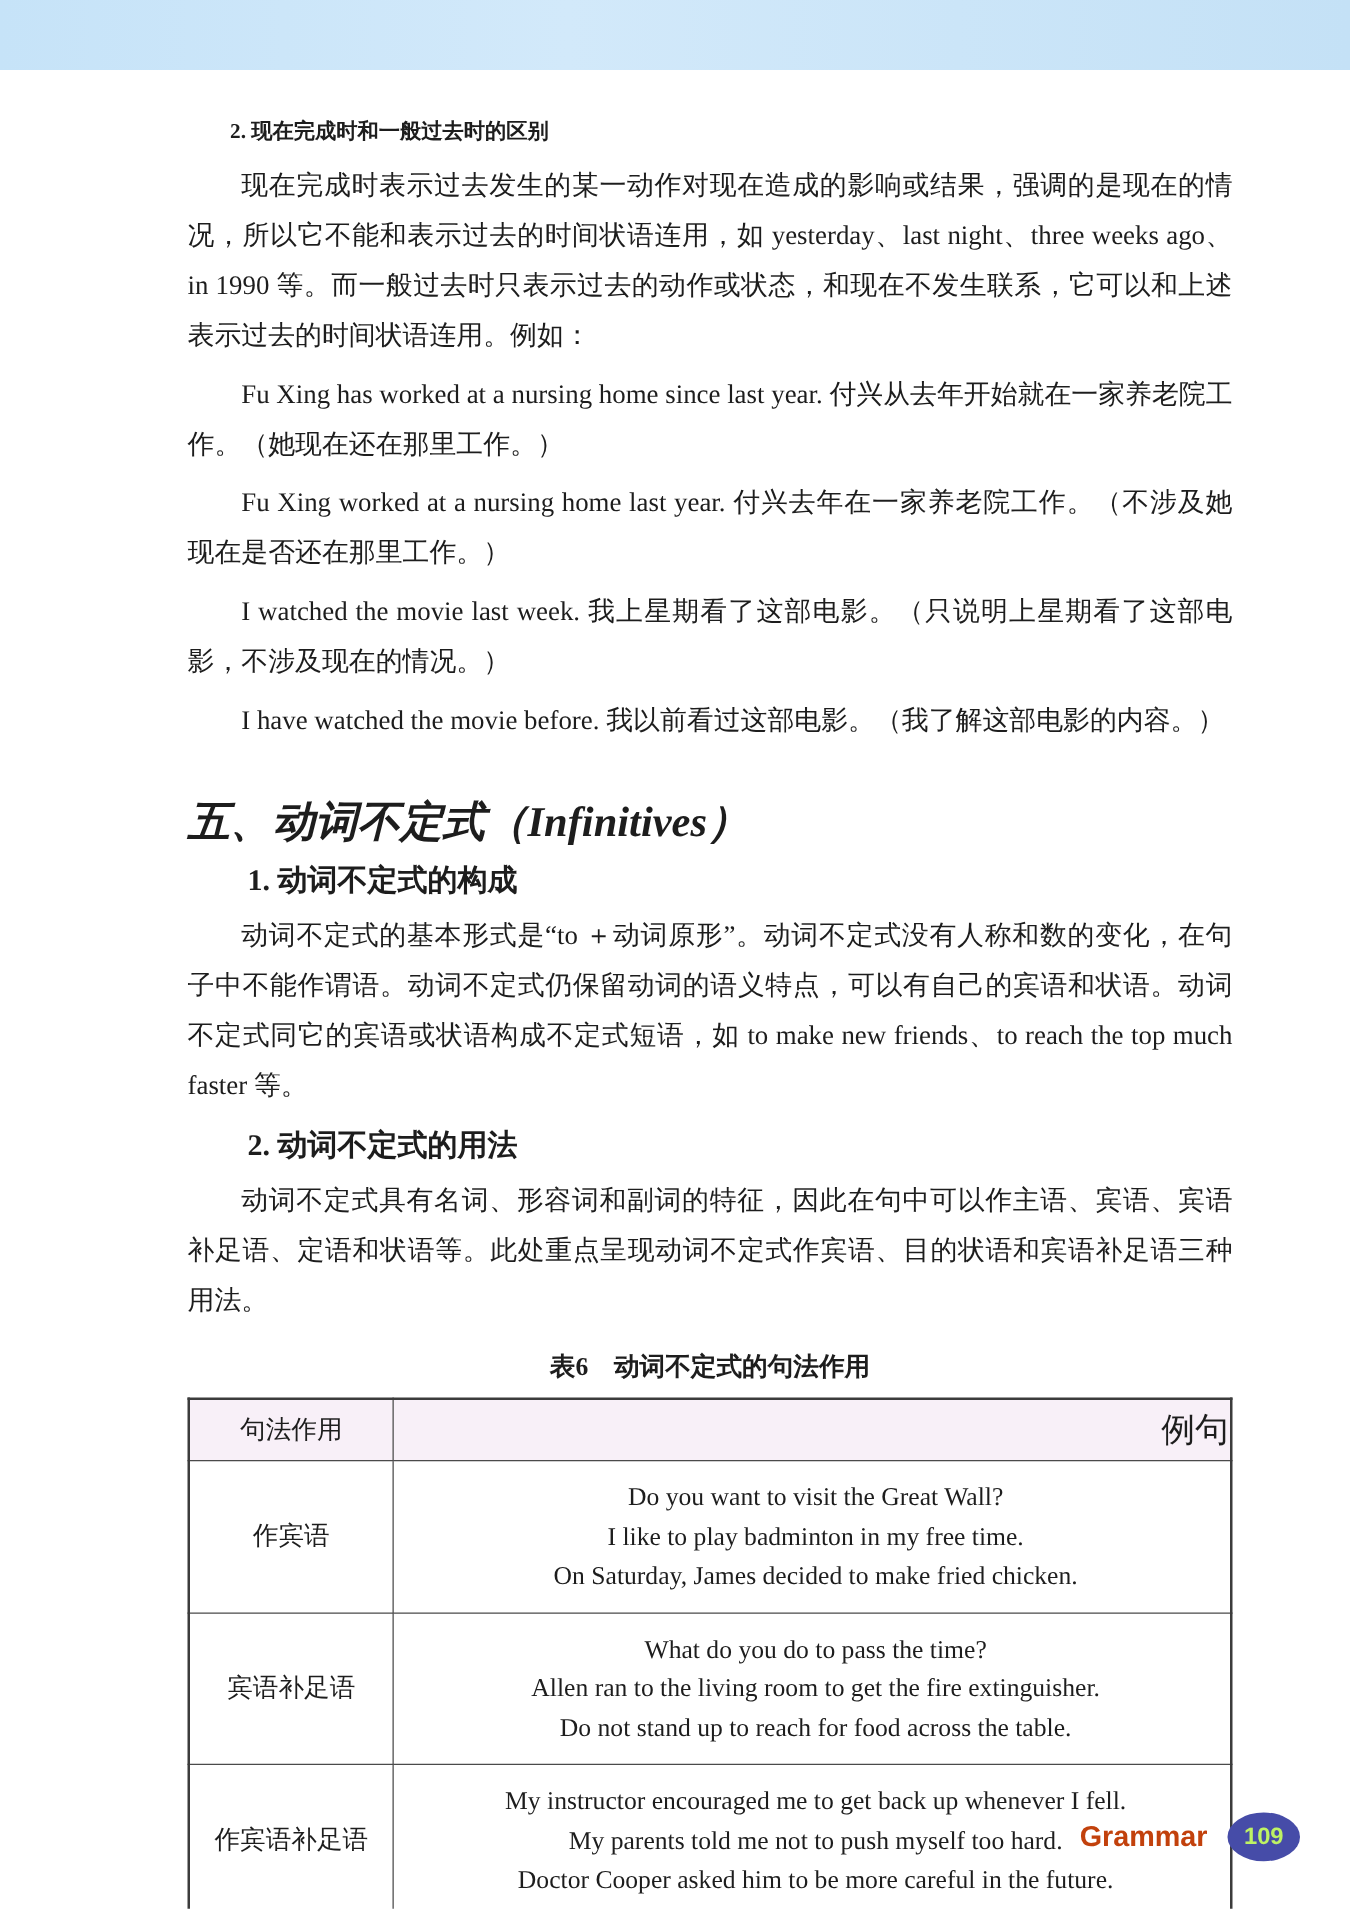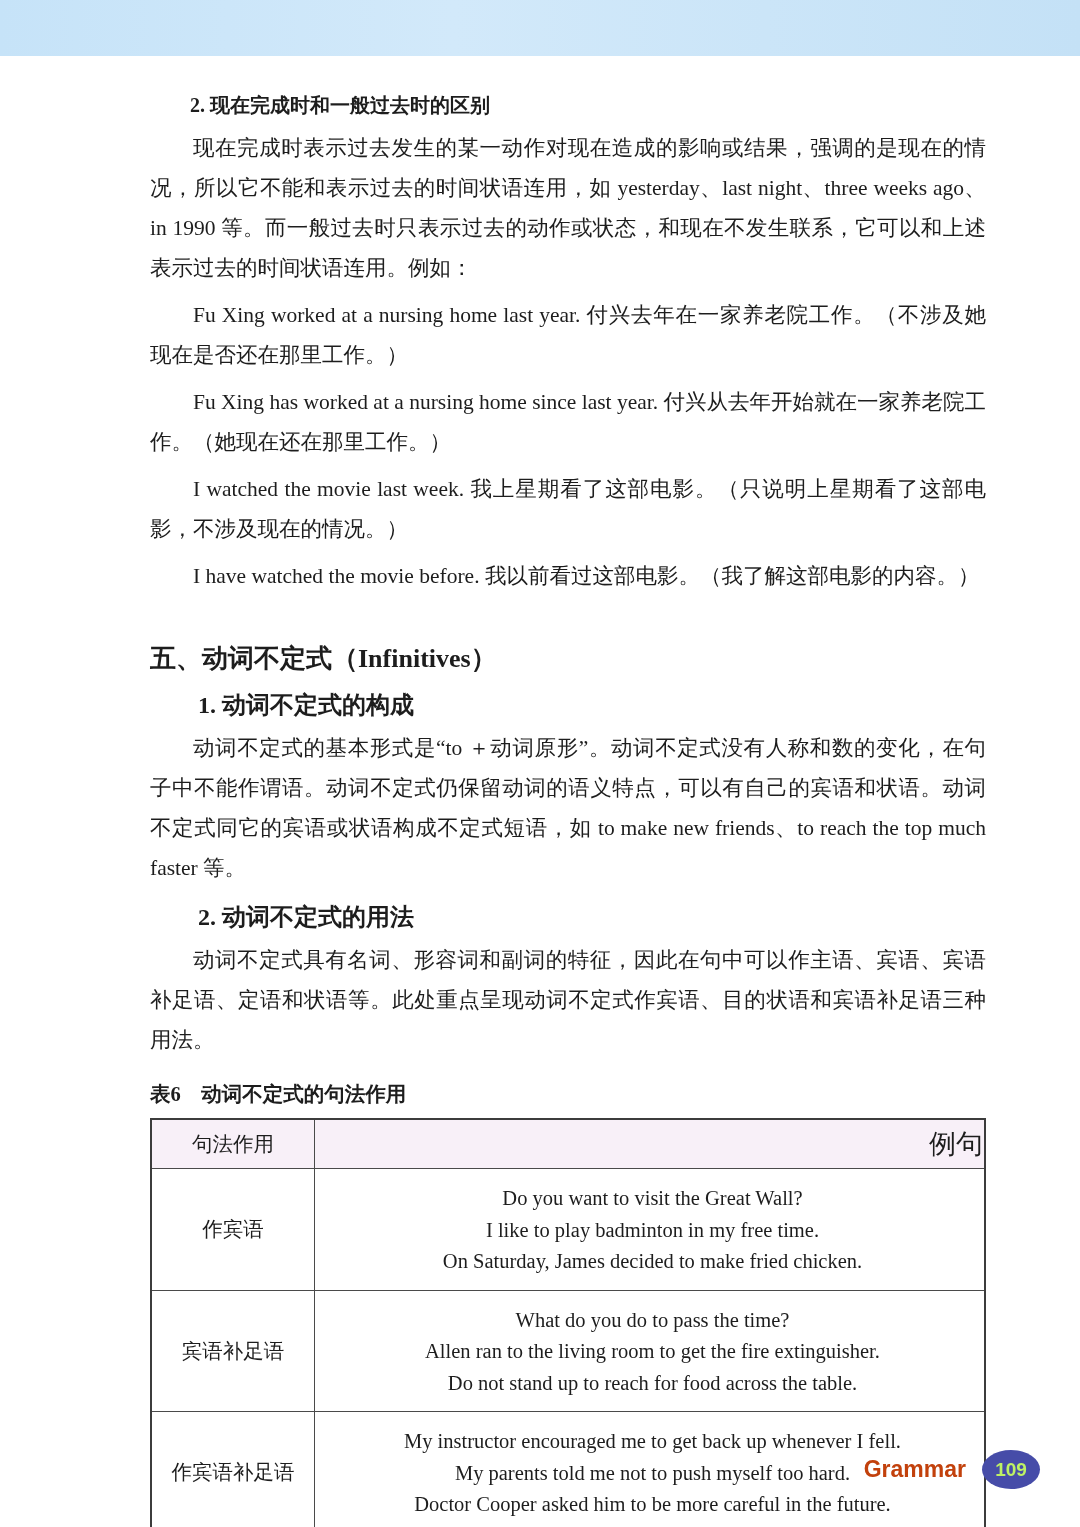--- a/index.html
+++ b/index.html
@@ -13,35 +13,35 @@
   }
   .top-band {
     position: absolute; top: 0; left: 0; width: 1080px; height: 56px;
     background: linear-gradient(90deg, #c6e3f8 0%, #d2e9fa 42%, #c4e1f6 100%);
   }
   .content {
     position: absolute; left: 150px; top: 88px; width: 836px;
     font-size: 21.5px; line-height: 40px; text-align: justify;
   }
   .h-bold {
-    font-weight: bold; font-size: 20px; line-height: 34px;
+    font-weight: bold; font-size: 17px; line-height: 34px;
     text-indent: 2em; margin: 0 0 6px 0; text-align: left;
   }
   .para { margin: 0; text-indent: 2em; }
   .example { margin: 7px 0 0 0; text-indent: 2em; }
   .section-heading {
-    font-weight: bold; font-size: 26px; line-height: 34px;
-    margin: 46px 0 12px 0; text-align: left;
+    font-weight: bold; font-size: 34px; line-height: 34px;
+    margin: 46px 0 12px 0; text-align: left; font-style: italic;
   }
   .sub-heading {
     font-weight: bold; font-size: 24px; line-height: 34px;
     text-indent: 2em; margin: 12px 0 6px 0; text-align: left;
   }
   .table-caption {
-    font-weight: bold; font-size: 20.5px; text-align: left;
+    font-weight: bold; font-size: 20.5px; text-align: center;
     margin: 20px 0 10px 0; text-indent: 0; line-height: 28px;
   }
   table.gram {
     width: 100%; border-collapse: collapse;
     border: 2.5px solid #3c3c3c;
     font-size: 20.5px;
   }
   table.gram th, table.gram td {
     border: 1.5px solid #4a4a4a;
   }
@@ -77,22 +77,22 @@
 <body>
 
 <div class="top-band"></div>
 
 <div class="content">
 
   <p class="h-bold">2. 现在完成时和一般过去时的区别</p>
 
   <p class="para">现在完成时表示过去发生的某一动作对现在造成的影响或结果，强调的是现在的情况，所以它不能和表示过去的时间状语连用，如 yesterday、last night、three weeks ago、in 1990 等。而一般过去时只表示过去的动作或状态，和现在不发生联系，它可以和上述表示过去的时间状语连用。例如：</p>
 
+  <p class="example">Fu Xing has worked at a nursing home since last year. 付兴从去年开始就在一家养老院工作。（她现在还在那里工作。）</p>
   <p class="example">Fu Xing worked at a nursing home last year. 付兴去年在一家养老院工作。（不涉及她现在是否还在那里工作。）</p>
-  <p class="example">Fu Xing has worked at a nursing home since last year. 付兴从去年开始就在一家养老院工作。（她现在还在那里工作。）</p>
   <p class="example">I watched the movie last week. 我上星期看了这部电影。（只说明上星期看了这部电影，不涉及现在的情况。）</p>
   <p class="example">I have watched the movie before. 我以前看过这部电影。（我了解这部电影的内容。）</p>
 
   <p class="section-heading">五、动词不定式（Infinitives）</p>
 
   <p class="sub-heading">1. 动词不定式的构成</p>
 
   <p class="para">动词不定式的基本形式是“to ＋动词原形”。动词不定式没有人称和数的变化，在句子中不能作谓语。动词不定式仍保留动词的语义特点，可以有自己的宾语和状语。动词不定式同它的宾语或状语构成不定式短语，如 to make new friends、to reach the top much faster 等。</p>
 
   <p class="sub-heading">2. 动词不定式的用法</p>

